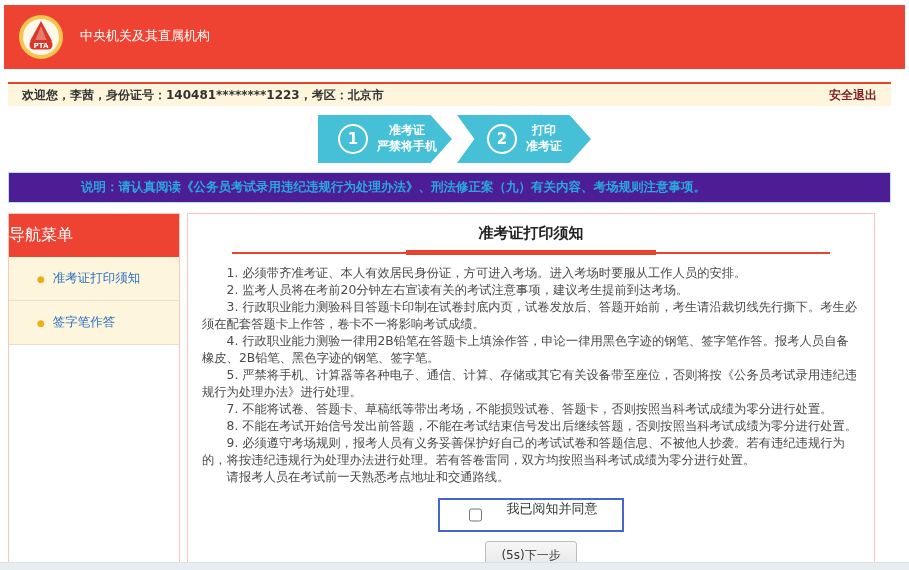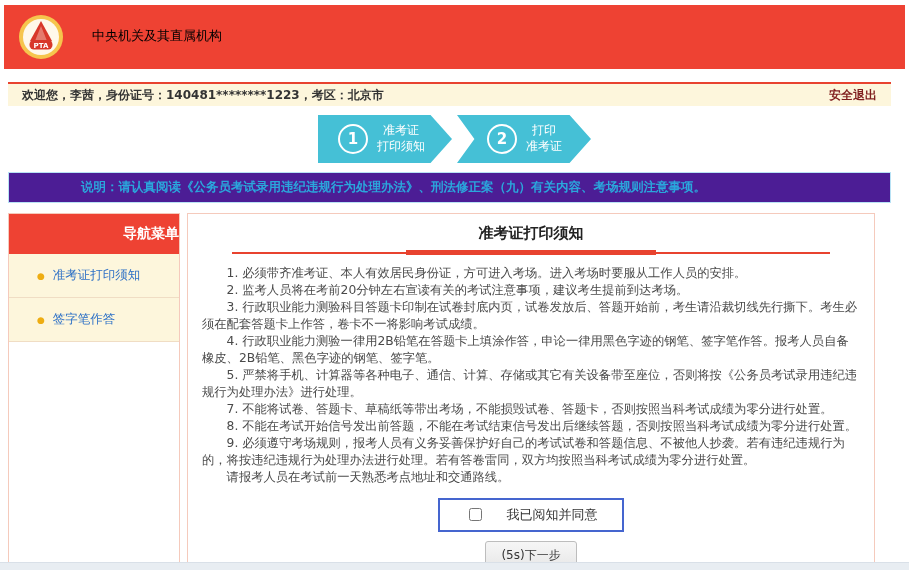--- a/index.html
+++ b/index.html
@@ -6,21 +6,21 @@
   body{
     width:909px;height:570px;position:relative;overflow:hidden;
     background:#ffffff;font-family:"DejaVu Sans","Liberation Sans",sans-serif;
   }
   
   .header{
     margin:5px 4px 0 4px;height:64px;background:#ee4233;
     display:flex;align-items:center;padding-left:14px;box-sizing:border-box;
   }
   .logo{width:46px;height:46px;flex:0 0 auto;}
-  .header-text{margin-left:28px;color:#000000;}
+  .header-text{margin-left:16px;color:#ffffff;}
   .header-org{font-size:13px;line-height:1.2;margin-bottom:3px;}
   .header-title{font-size:21px;font-weight:bold;line-height:1.1;letter-spacing:.5px;}
   
   .welcome{
     margin:13px 18px 0 8px;height:24px;background:#fdf6dc;
     border-top:2px solid #e8432f;display:flex;align-items:center;
     padding:0 14px;box-sizing:border-box;font-size:12px;font-weight:bold;color:#333;
   }
   .logout{margin-left:auto;color:#7f1d1d;cursor:pointer;text-decoration:none;text-align:right;}
   
@@ -29,50 +29,50 @@
     width:134px;height:48px;background:#45c0d6;color:#fff;
     display:flex;align-items:center;box-sizing:border-box;padding-left:20px;
   }
   .step-1{clip-path:polygon(0 0,84% 0,100% 50%,84% 100%,0 100%);}
   .step-2{clip-path:polygon(0 0,84% 0,100% 50%,84% 100%,0 100%,13% 50%);padding-left:30px;}
   .step-num{
     width:26px;height:26px;border:2px solid #fff;border-radius:50%;flex:0 0 auto;
     display:flex;align-items:center;justify-content:center;
     font-size:15px;font-weight:bold;
   }
-  .step-label{margin-left:9px;font-size:12px;font-weight:normal;line-height:1.3;text-align:center;}
+  .step-label{margin-left:9px;font-size:12px;font-weight:bold;line-height:1.3;text-align:center;}
   
   .notice{
     margin:9px 18px 0 8px;border:1px solid #b8e2f5;background:#4c1d95;
     padding:6px 10px 6px 72px;font-size:12.5px;font-weight:600;color:#2aa7dc;
     box-sizing:border-box;
   }
   
   .content{margin:10px 34px 0 8px;height:356px;display:flex;gap:7px;box-sizing:border-box;}
   .sidebar{width:172px;flex:0 0 auto;border:1px solid #f5cabc;background:#fff;box-sizing:border-box;}
   .sidebar-title{
-    background:#ee4233;color:#fff;text-align:right;
-    font-size:14px;font-weight:bold;padding:11px 0;
+    background:#ee4233;color:#fff;text-align:left;
+    font-size:16px;font-weight:normal;padding:11px 0;
   }
   .sidebar-item{
     background:#fdf6dc;border-bottom:1px solid #f0ddc4;
     padding:13px 0 13px 28px;font-size:12.5px;color:#2e71c6;cursor:pointer;
     display:flex;align-items:center;
   }
   .bullet{color:#eead12;font-size:9px;margin-right:8px;}
   .main{flex:1;border:1px solid #f5cabc;background:#fff;box-sizing:border-box;padding:10px 14px 0 14px;}
   .main-title{text-align:center;font-size:15px;font-weight:bold;color:#222;padding-bottom:7px;}
   .title-rule{height:5px;margin:0 30px;position:relative;}
   .title-rule::before{content:"";position:absolute;top:2px;left:0;right:0;height:2px;background:#e8432f;}
   .title-rule::after{content:"";position:absolute;top:0;left:50%;transform:translateX(-50%);width:250px;height:5px;background:#e8432f;}
   .paragraphs{margin-top:10px;font-size:12.3px;color:#4a4a4a;line-height:1.38;}
   .paragraphs p{margin:0;text-indent:2em;}
   .agreement{
     margin:12px auto 0;width:186px;height:34px;border:2px solid #4565cf;
-    display:flex;align-items:center;justify-content:center;gap:22px;box-sizing:border-box;
+    display:flex;justify-content:center;gap:22px;box-sizing:border-box;
   }
   .agreement label{font-size:13px;color:#333;}
   .next-btn{
     display:block;margin:9px auto 0;padding:5px 15px;
     background:linear-gradient(#f6f6f6,#e7e7e7);border:1px solid #bdbdbd;border-radius:3px;
     font-size:12px;color:#333;font-family:inherit;cursor:pointer;
   }
   .footer{
     position:absolute;left:0;bottom:0;width:909px;height:8px;
     background:#e8edf2;border-top:1px solid #d9e0e8;box-sizing:border-box;
@@ -98,21 +98,21 @@
 <div class="welcome">
   <span>欢迎您，李茜，身份证号：140481********1223，考区：北京市</span>
   <a class="logout">安全退出</a>
 </div>
 
 <div class="steps">
   <div class="step step-1">
     <div class="step-num">1</div>
     <div class="step-label">
       <div>准考证</div>
-      <div>打印须知</div>
+      <div>严禁将手机</div>
     </div>
   </div>
   <div class="step step-2">
     <div class="step-num">2</div>
     <div class="step-label">
       <div>打印</div>
       <div>准考证</div>
     </div>
   </div>
 </div>

